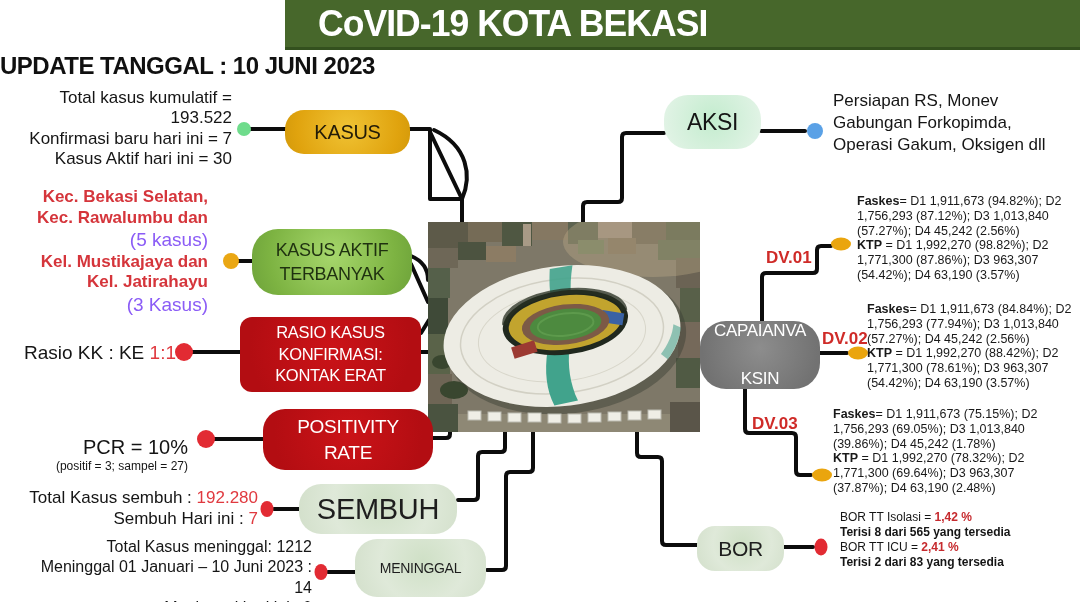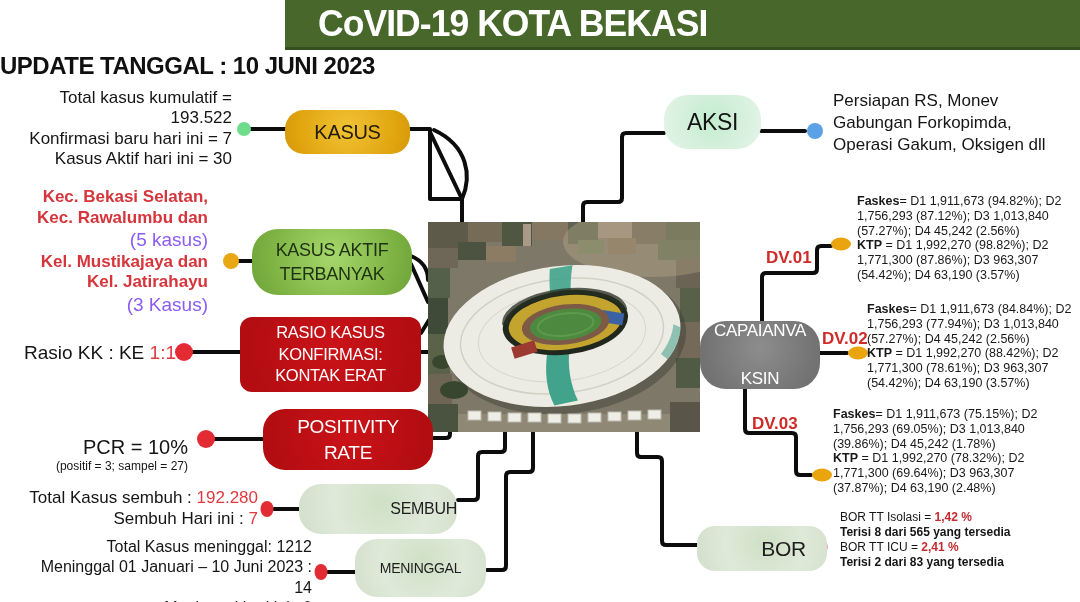--- a/index.html
+++ b/index.html
@@ -22,28 +22,28 @@
   .node-aktif{left:252px;top:229px;width:160px;height:66px;border-radius:26px;
         background:radial-gradient(circle at 50% 40%,#a6d76c 0%,#7db342 70%,#6da23a 100%);
         font-size:18px;color:#1f3110;line-height:1.35;}
   .node-rasio{left:240px;top:317px;width:181px;height:75px;border-radius:12px;
         background:radial-gradient(circle at 50% 40%,#cb1318 0%,#b30d12 80%);
         font-size:16.5px;color:#fff;line-height:1.3;}
   .node-positivity{left:263px;top:409px;width:170px;height:61px;border-radius:22px;
         background:radial-gradient(circle at 50% 40%,#cb1318 0%,#b30d12 80%);
         font-size:19px;color:#fff;line-height:1.35;}
   .node-pale{background:radial-gradient(circle at 52% 38%,#cfe0c6 0%,#dfe9d9 55%,#d2dfca 100%);color:#1e1e1e;}
-  .node-sembuh{left:299px;top:484px;width:158px;height:50px;border-radius:22px;font-size:16px;align-items:flex-end;}
+  .node-sembuh{left:299px;top:484px;width:158px;height:50px;border-radius:22px;font-size:29px;}
   .node-meninggal{left:355px;top:539px;width:131px;height:58px;border-radius:22px;font-size:14px;}
   .node-aksi{left:664px;top:95px;width:97px;height:54px;border-radius:24px;font-size:23px;
         background:radial-gradient(circle at 50% 45%,#c3ecce 0%,#ddf2e2 75%,#e7f5ea 100%);}
   .node-capaian{left:700px;top:321px;width:120px;height:68px;border-radius:26px;
         background:radial-gradient(circle at 50% 40%,#8d8d8d 0%,#727272 80%);
         font-size:17px;color:#fff;line-height:1.3;gap:26px;}
-  .node-bor{left:697px;top:526px;width:87px;height:45px;border-radius:18px;font-size:21px;padding-left:43px;}
+  .node-bor{left:697px;top:526px;width:87px;height:45px;border-radius:18px;font-size:21px;}
   
   .kasus-stats{left:10px;top:88px;width:222px;font-size:17px;line-height:1.2;}
   .area-block{left:10px;top:187px;width:198px;line-height:1.22;}
   .area-red{font-size:17px;font-weight:bold;color:#d5353b;}
   .area-black{font-size:19px;color:#8b5cf6;}
   .rasio-line{left:0;top:342px;width:176px;font-size:19px;}
   .pcr-block{left:10px;top:436px;width:178px;}
   .pcr-1{font-size:20px;}
   .pcr-2{font-size:12px;}
   .sembuh-stats{left:20px;top:487px;width:238px;font-size:17px;line-height:1.25;}

